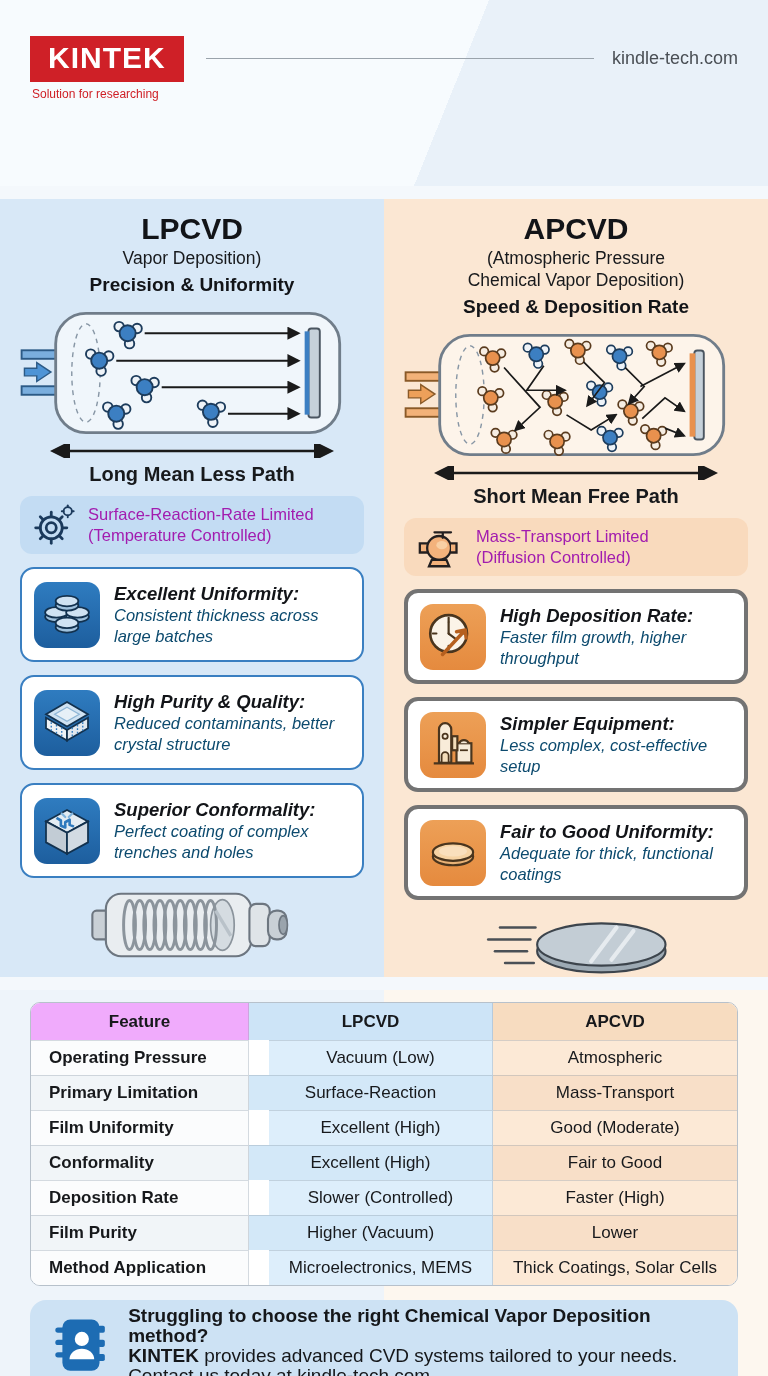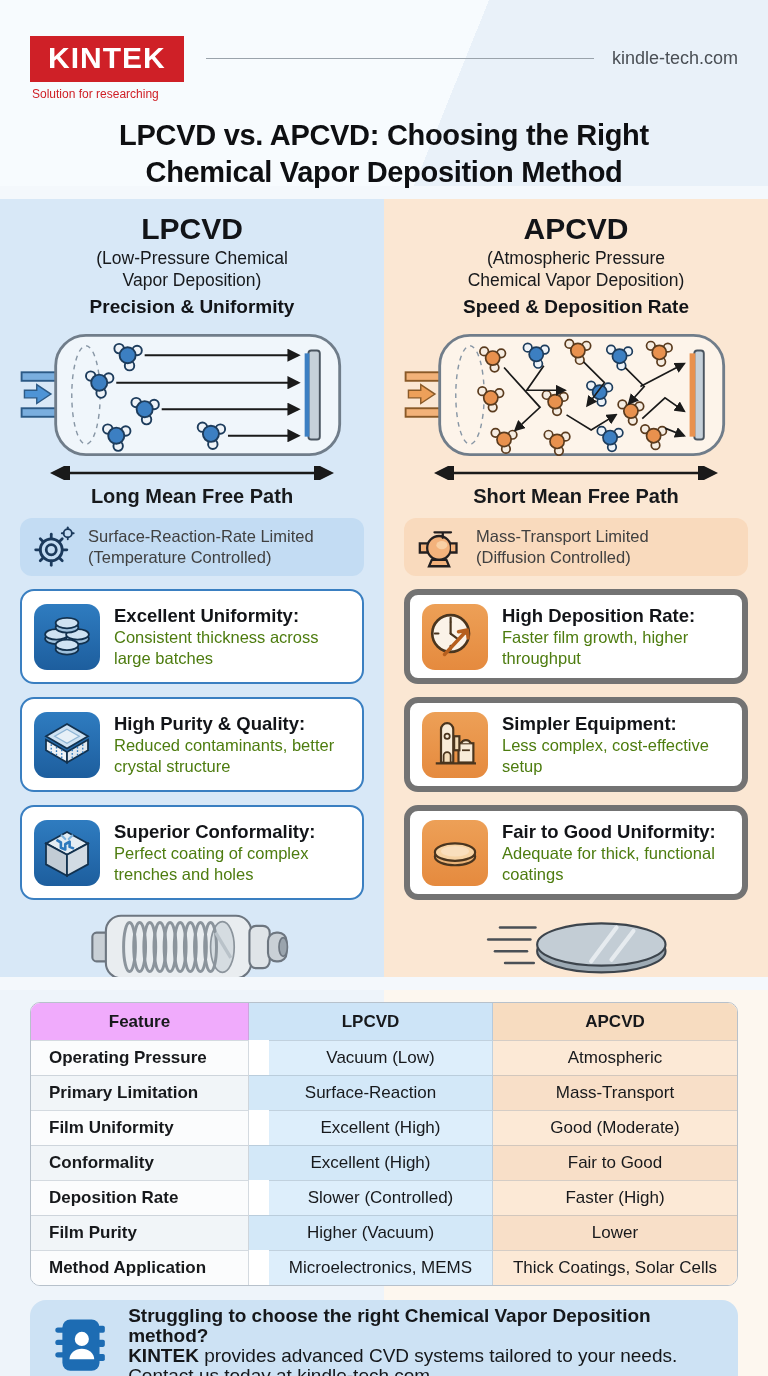--- a/index.html
+++ b/index.html
@@ -22,30 +22,30 @@
   .col-apcvd { background:#fbe7d3; }
   .col-name { text-align:center; font-size:30px; line-height:36px; font-weight:800; color:#121418; }
   .col-fullname { text-align:center; font-size:17.5px; line-height:22px; color:#17191c; }
   .col-tagline { text-align:center; font-size:19px; font-weight:700; color:#121418; margin-top:5px; }
   .chamber { display:block; margin:6px auto 0; }
   .path-row { text-align:center; margin-top:0px; }
   .path-label { font-size:20px; font-weight:600; color:#17191c; margin-top:1px; }
   .badge { display:flex; align-items:center; gap:12px; border-radius:12px; padding:8px 12px; margin-top:10px; height:58px; }
   .badge-lpcvd { background:#c3dcf3; }
   .badge-apcvd { background:#f9dabd; }
-  .badge-text { font-size:16.5px; line-height:21px; color:#404040; font-weight:500; }
-  .cards { margin-top:13px; display:flex; flex-direction:column; gap:13px; }
+  .badge-text { font-size:16.5px; line-height:21px; color:#a21caf; font-weight:500; }
+  .cards { margin-top:13px; display:flex; flex-direction:column; gap:13px;font-style:italic; }
   .card { background:#fff; border-radius:14px; padding:13px 12px; display:flex; gap:14px; align-items:center; height:95px; }
   .card-lpcvd { border:2px solid #3a7fc1; }
-  .card-apcvd { border:6px solid #737373; }
+  .card-apcvd { border:4px solid #737373; }
   .card-icon { width:66px; height:66px; border-radius:13px; flex:none; display:flex; align-items:center; justify-content:center; }
   .ic-blue { background:linear-gradient(180deg,#2f7cc0,#1d5e9e); }
   .ic-orange { background:linear-gradient(180deg,#eda057,#e58a3e); }
   .card-title { font-size:18.5px; font-weight:700; color:#121418; line-height:23px; }
-  .card-desc { font-size:16.5px; color:#4d7c0f; line-height:21px; }
+  .card-desc { font-size:16.5px; color:#0c4a6e; line-height:21px; }
   .illus { display:block; margin:9px auto 0; }
 
   
   .bottom { flex:1; background:linear-gradient(90deg,#eef4fa 0 50%, #fdf7ef 50% 100%); padding:12px 30px 0; }
   .cmp-table { border:1.5px solid #b7c1cb; border-radius:10px; overflow:hidden; background:#fff; }
   .t-row { display:grid; grid-template-columns:218px 244px 244px; }
   .t-cell { display:flex; align-items:center; justify-content:center; height:35px; font-size:17px; color:#17191c;
             border-right:1px solid rgba(140,155,170,.35); border-top:1px solid rgba(140,155,170,.35); }
   .t-row:first-child .t-cell { border-top:none; height:37px; font-weight:700; }
   .t-cell:last-child { border-right:none; }
@@ -69,31 +69,26 @@
 
   <div class="header">
     <div class="header-top">
       <div>
         <div class="logo-box">KINTEK</div>
         <div class="logo-tagline">Solution for researching</div>
       </div>
       <div class="header-line"></div>
       <div class="website">kindle-tech.com</div>
     </div>
-    <div class="main-title">
-      <div>LPCVD vs. APCVD: Choosing the Right</div>
-      <div>Chemical Vapor Deposition Method</div>
-    </div>
   </div>
 
   <div class="columns">
 
     <div class="col col-lpcvd">
       <div class="col-name">LPCVD</div>
-      <div class="col-fullname">(Low-Pressure Chemical</div>
       <div class="col-fullname">Vapor Deposition)</div>
       <div class="col-tagline">Precision &amp; Uniformity</div>
 
       <svg class="chamber" width="344" height="142" viewBox="0 0 360 150">
         <defs>
           <marker id="aL" viewBox="0 0 10 10" refX="8" refY="5" markerWidth="7" markerHeight="7" orient="auto-start-reverse">
               <path d="M0 0 L10 5 L0 10 z" fill="#1a1a1a"></path>
             </marker>
           <g id="mB">
             <circle cx="-9" cy="-7" r="5" fill="#eef3f8" stroke="#1d3c5c" stroke-width="2"></circle>
@@ -122,21 +117,21 @@
 
       <div class="path-row">
         <svg width="300" height="14" viewBox="0 0 300 14">
           <defs>
               <marker id="aLd" viewBox="0 0 10 10" refX="8" refY="5" markerWidth="8" markerHeight="8" orient="auto-start-reverse">
                 <path d="M0 0 L10 5 L0 10 z" fill="#1a1a1a"></path>
               </marker>
             </defs>
           <line x1="12" y1="7" x2="288" y2="7" stroke="#1a1a1a" stroke-width="2.5" marker-start="url(#aLd)" marker-end="url(#aLd)"></line>
         </svg>
-        <div class="path-label">Long Mean Free Path</div>
+        <div class="path-label">Long Mean Less Path</div>
       </div>
 
       <div class="badge badge-lpcvd">
         <svg width="44" height="44" viewBox="0 0 48 48">
           <g stroke="#1b3a5c" stroke-width="3" fill="none" stroke-linecap="round">
             <circle cx="21" cy="27" r="12"></circle>
             <circle cx="21" cy="27" r="5.5"></circle>
             <line x1="21" y1="10" x2="21" y2="15"></line>
               <line x1="21" y1="39" x2="21" y2="44"></line>
             <line x1="4" y1="27" x2="9" y2="27"></line>

